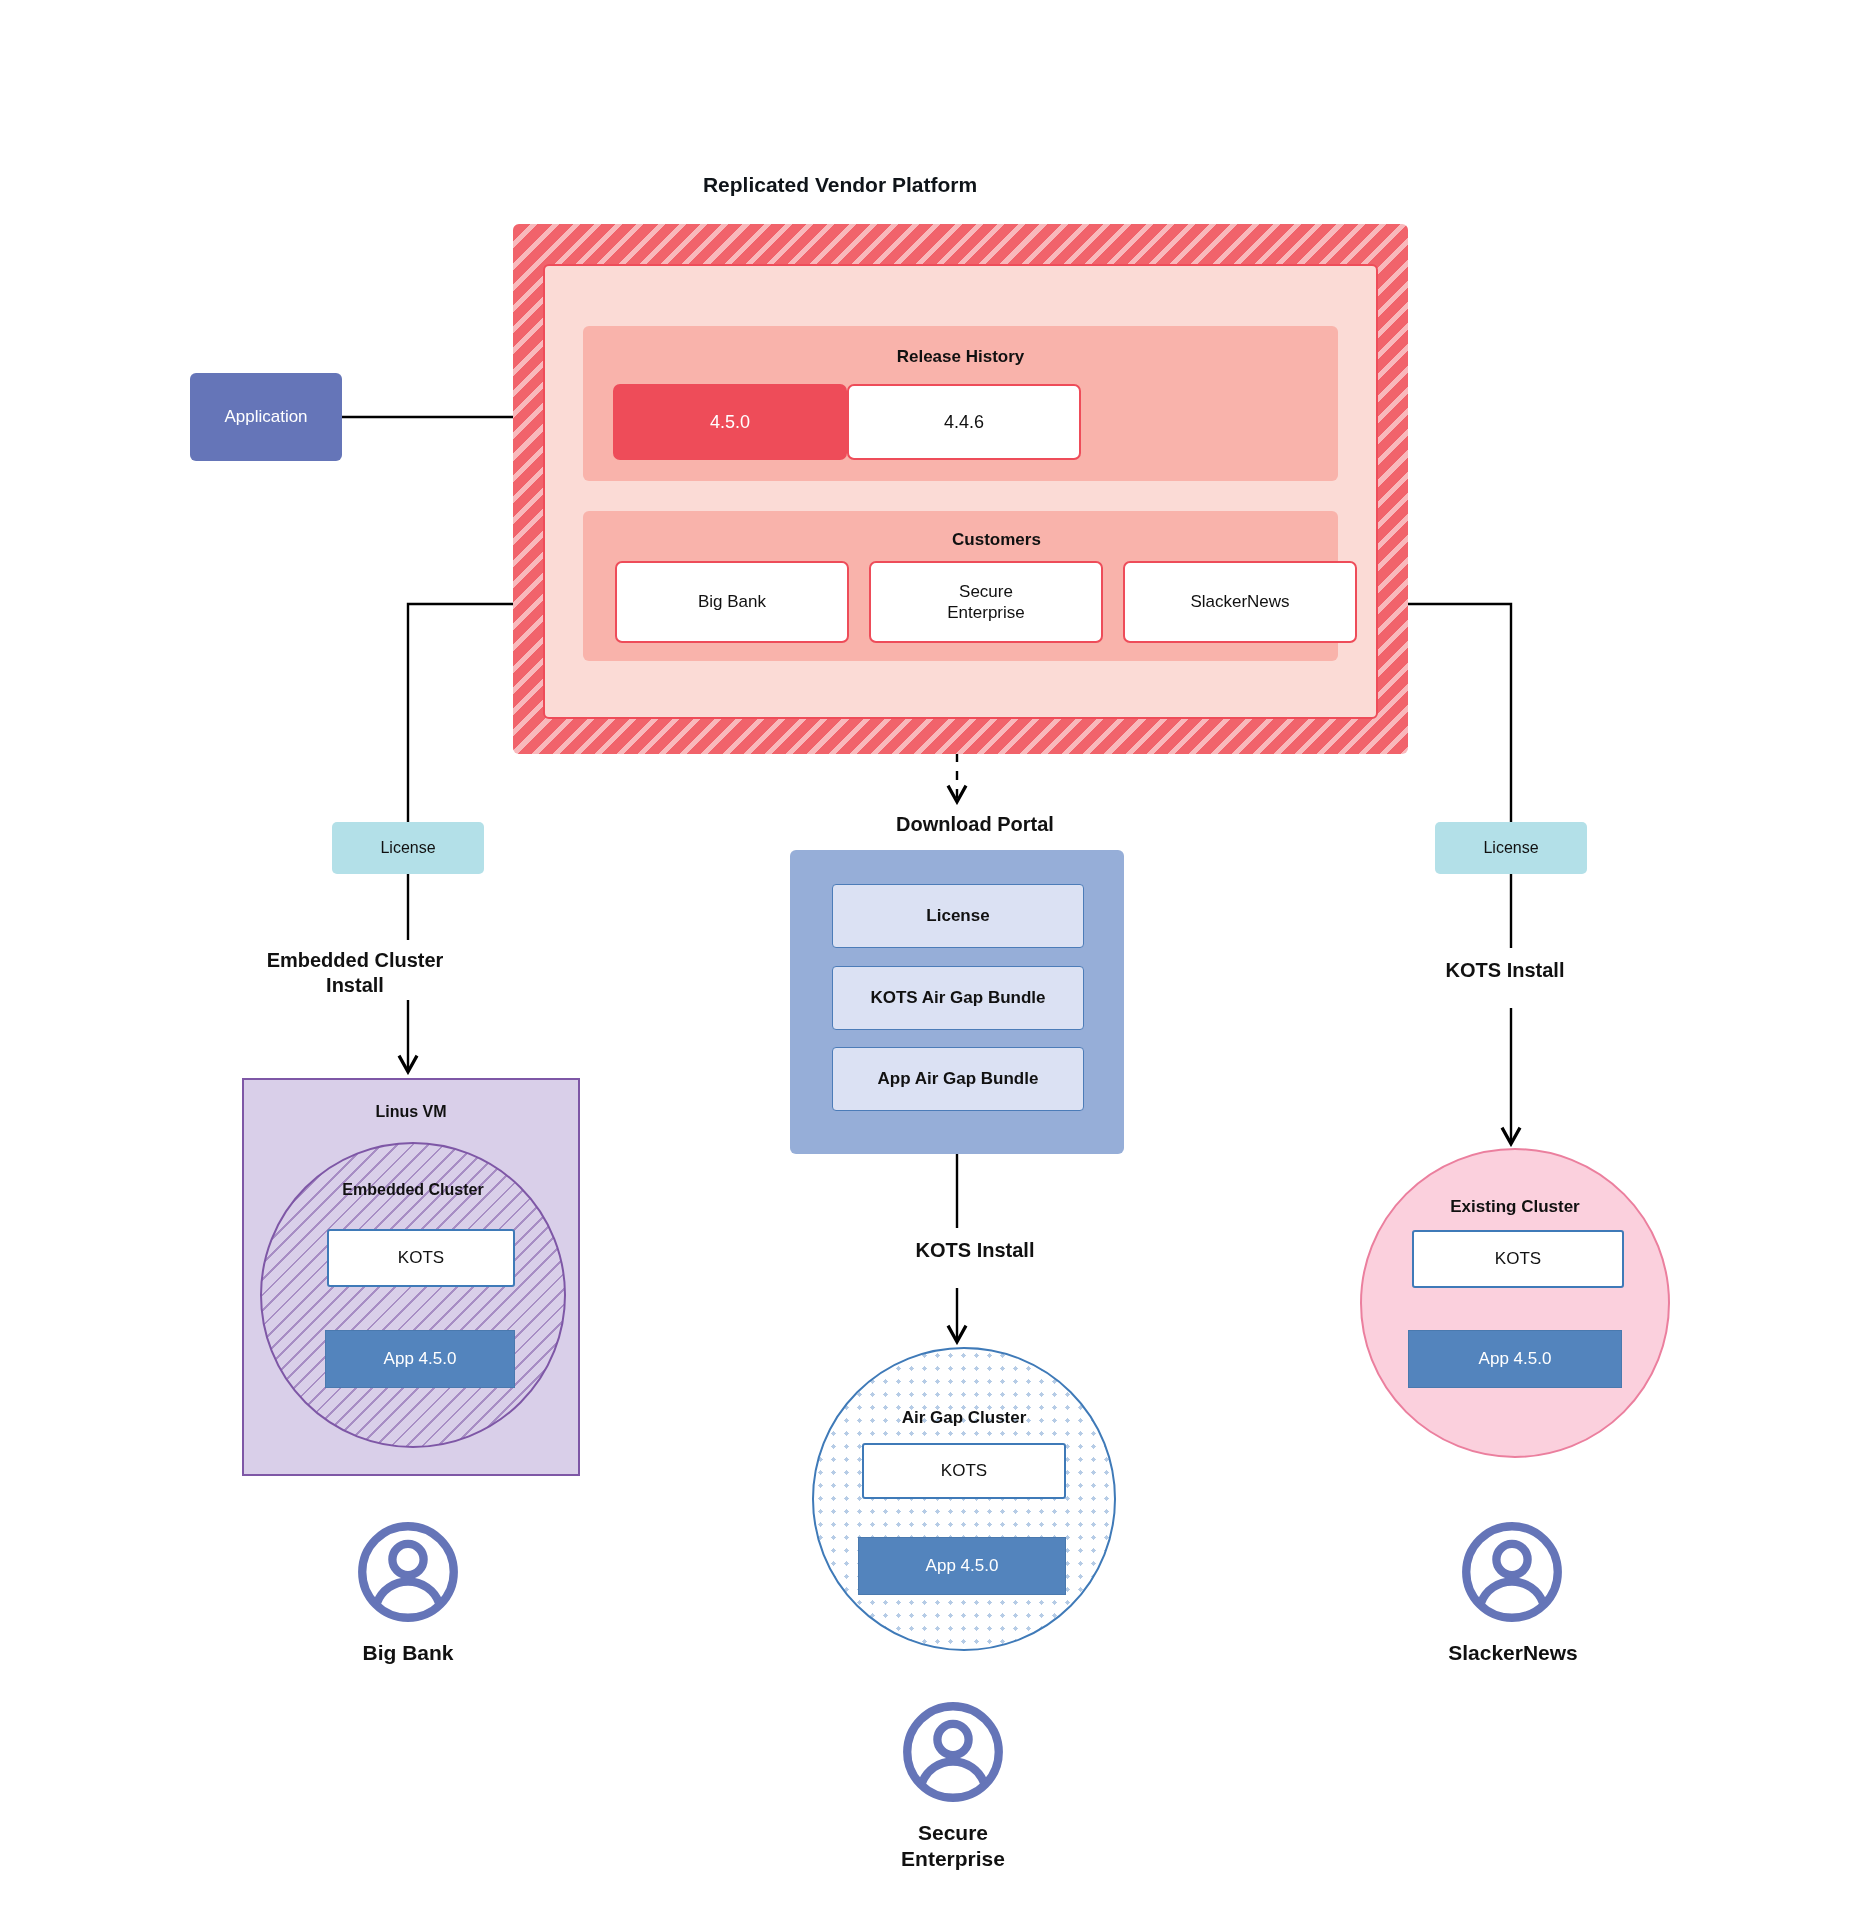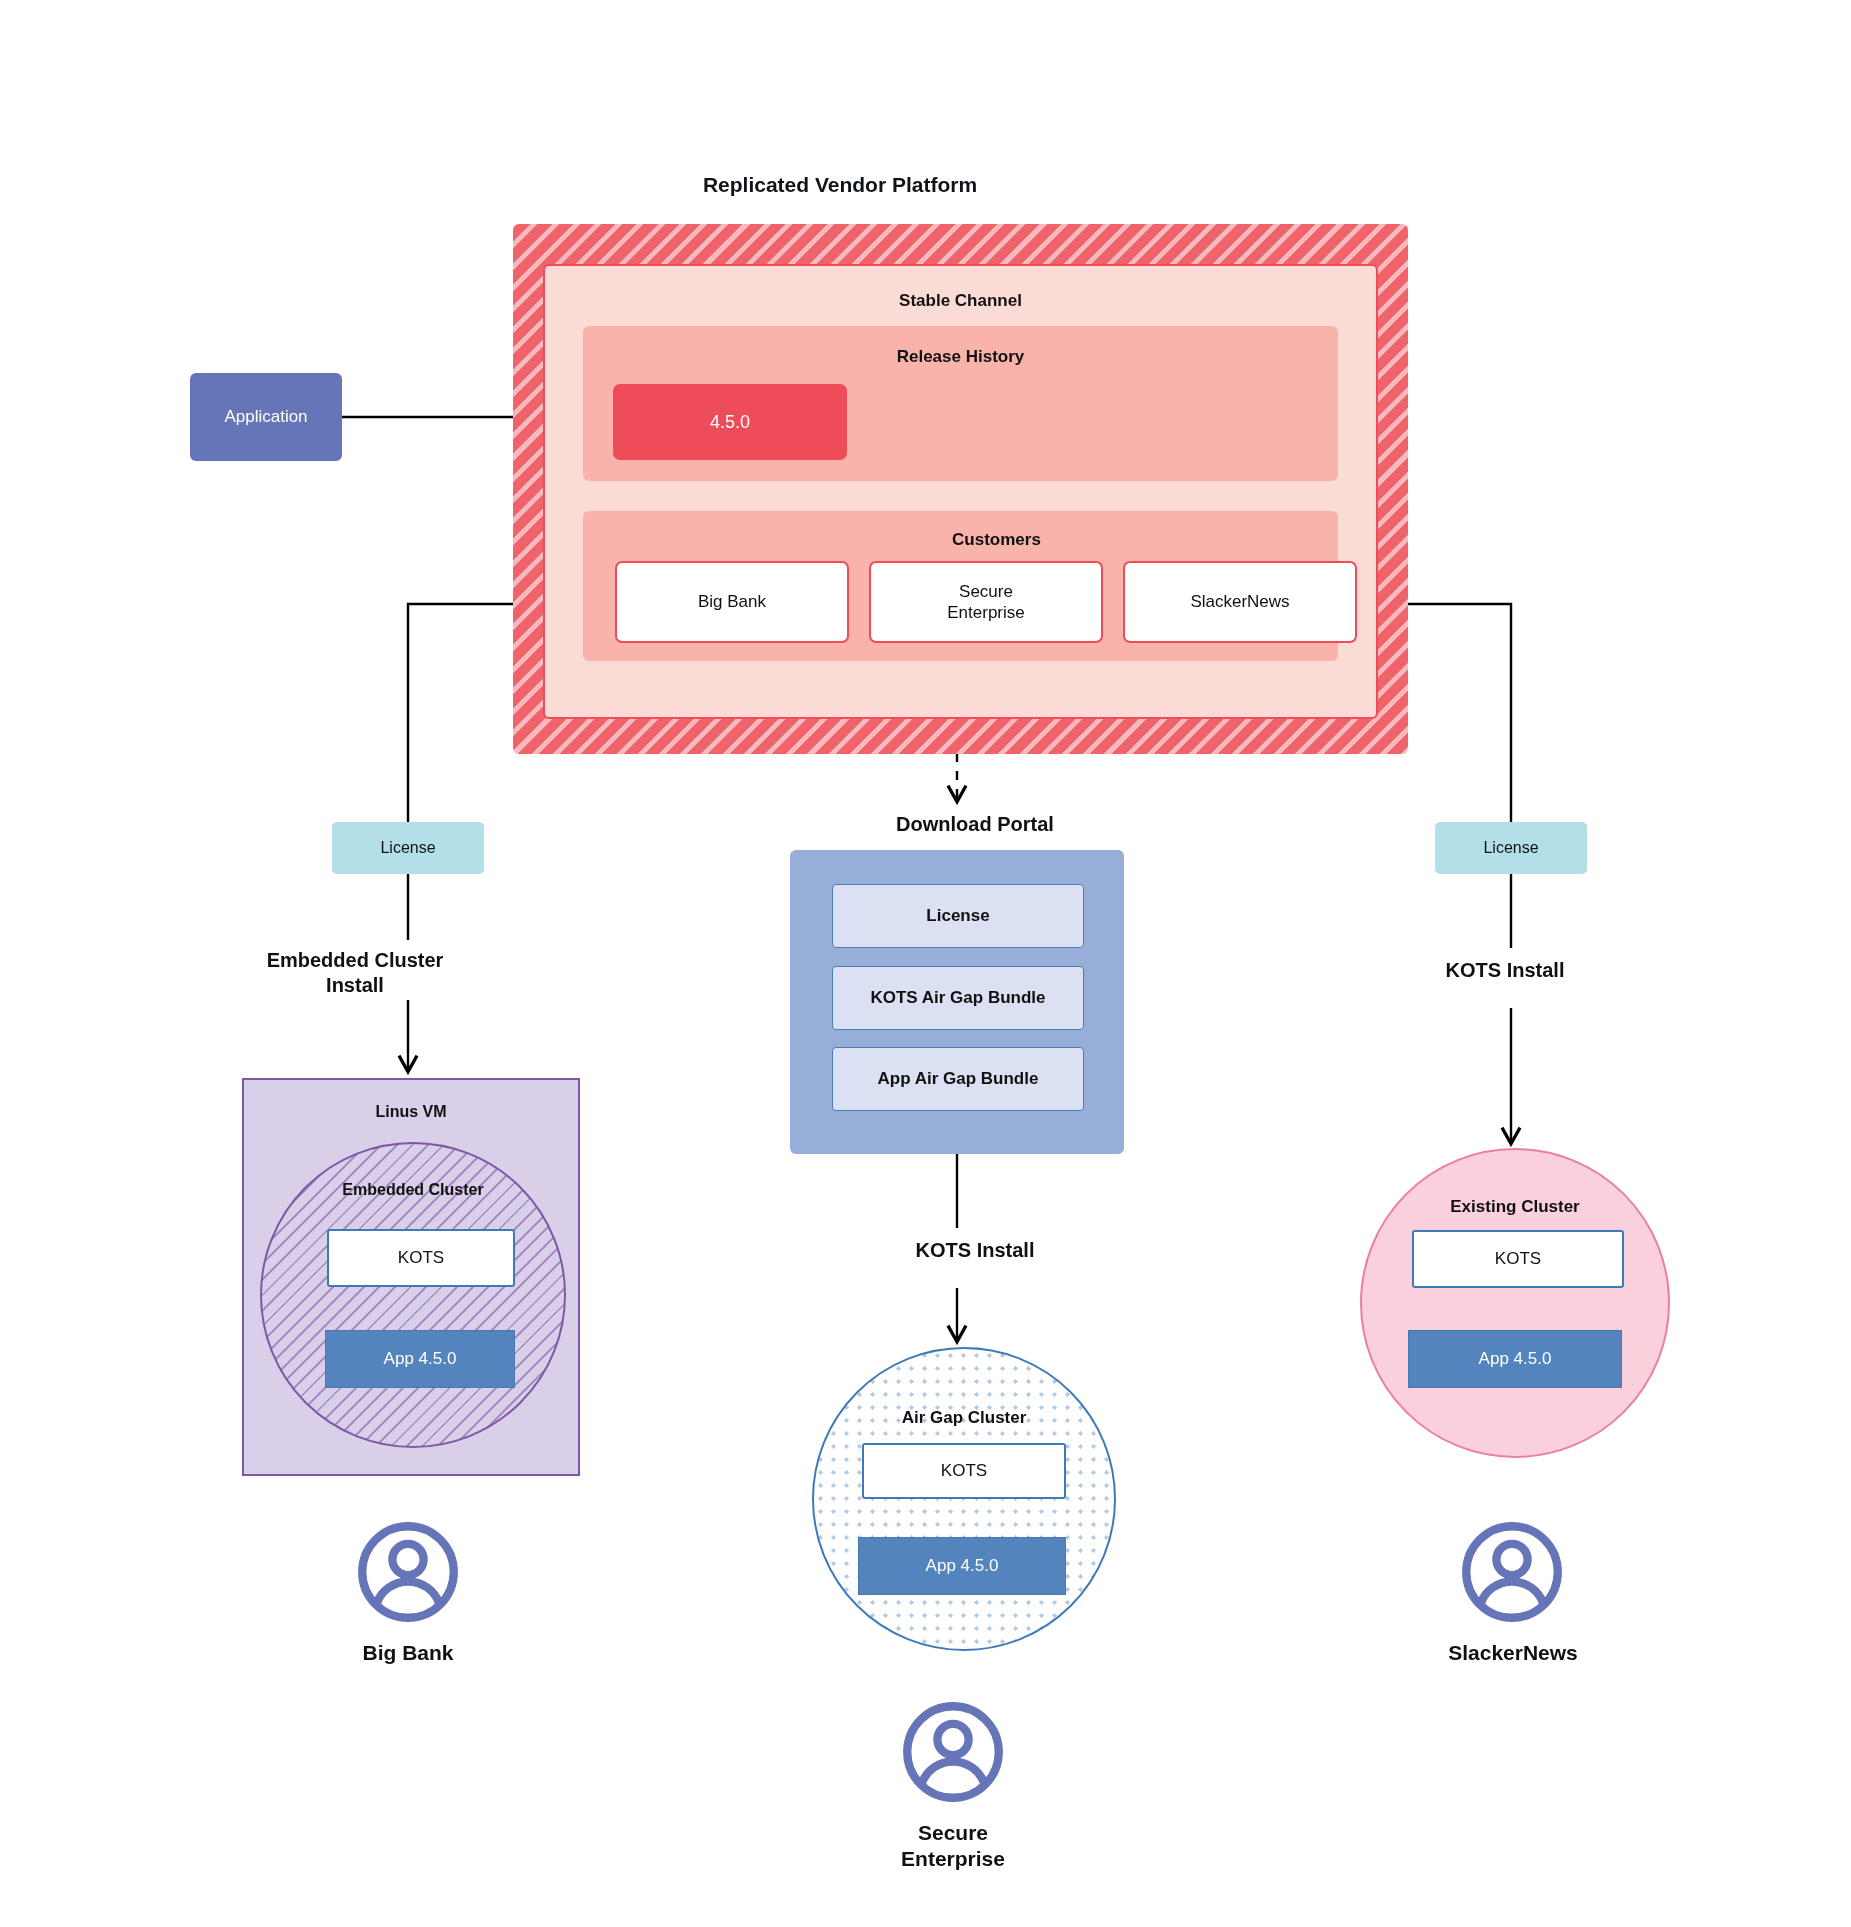--- a/index.html
+++ b/index.html
@@ -145,26 +145,26 @@
 
   <path d="M409,1288 L409,1324" fill="none" stroke="#000" stroke-width="2.4" stroke-dasharray="7 7" marker-end="url(#arrow)"></path>
   <path d="M960,1499 L960,1532" fill="none" stroke="#000" stroke-width="2.4" stroke-dasharray="7 7" marker-end="url(#arrow)"></path>
   <path d="M1512,1288 L1512,1324" fill="none" stroke="#000" stroke-width="2.4" stroke-dasharray="7 7" marker-end="url(#arrow)"></path>
 </svg>
 
 <div class="lbl" id="platform-title">Replicated Vendor Platform</div>
 
 <div id="vendor-platform">
   <div id="stable-channel">
-    <div class="lbl" id="stable-channel-title">Stable Channel</div>
 
     <div id="release-history">
       <div class="lbl" id="release-history-title">Release History</div>
       <div class="release-row">
         <div class="release-chip current">4.5.0</div>
+        <div class="release-chip past">4.4.6</div>
       </div>
     </div>
 
     <div id="customers">
       <div class="lbl" id="customers-title">Customers</div>
       <div class="customer-row">
         <div class="customer-chip">Big Bank</div>
         <div class="customer-chip">Secure
 Enterprise</div>
         <div class="customer-chip">SlackerNews</div>

